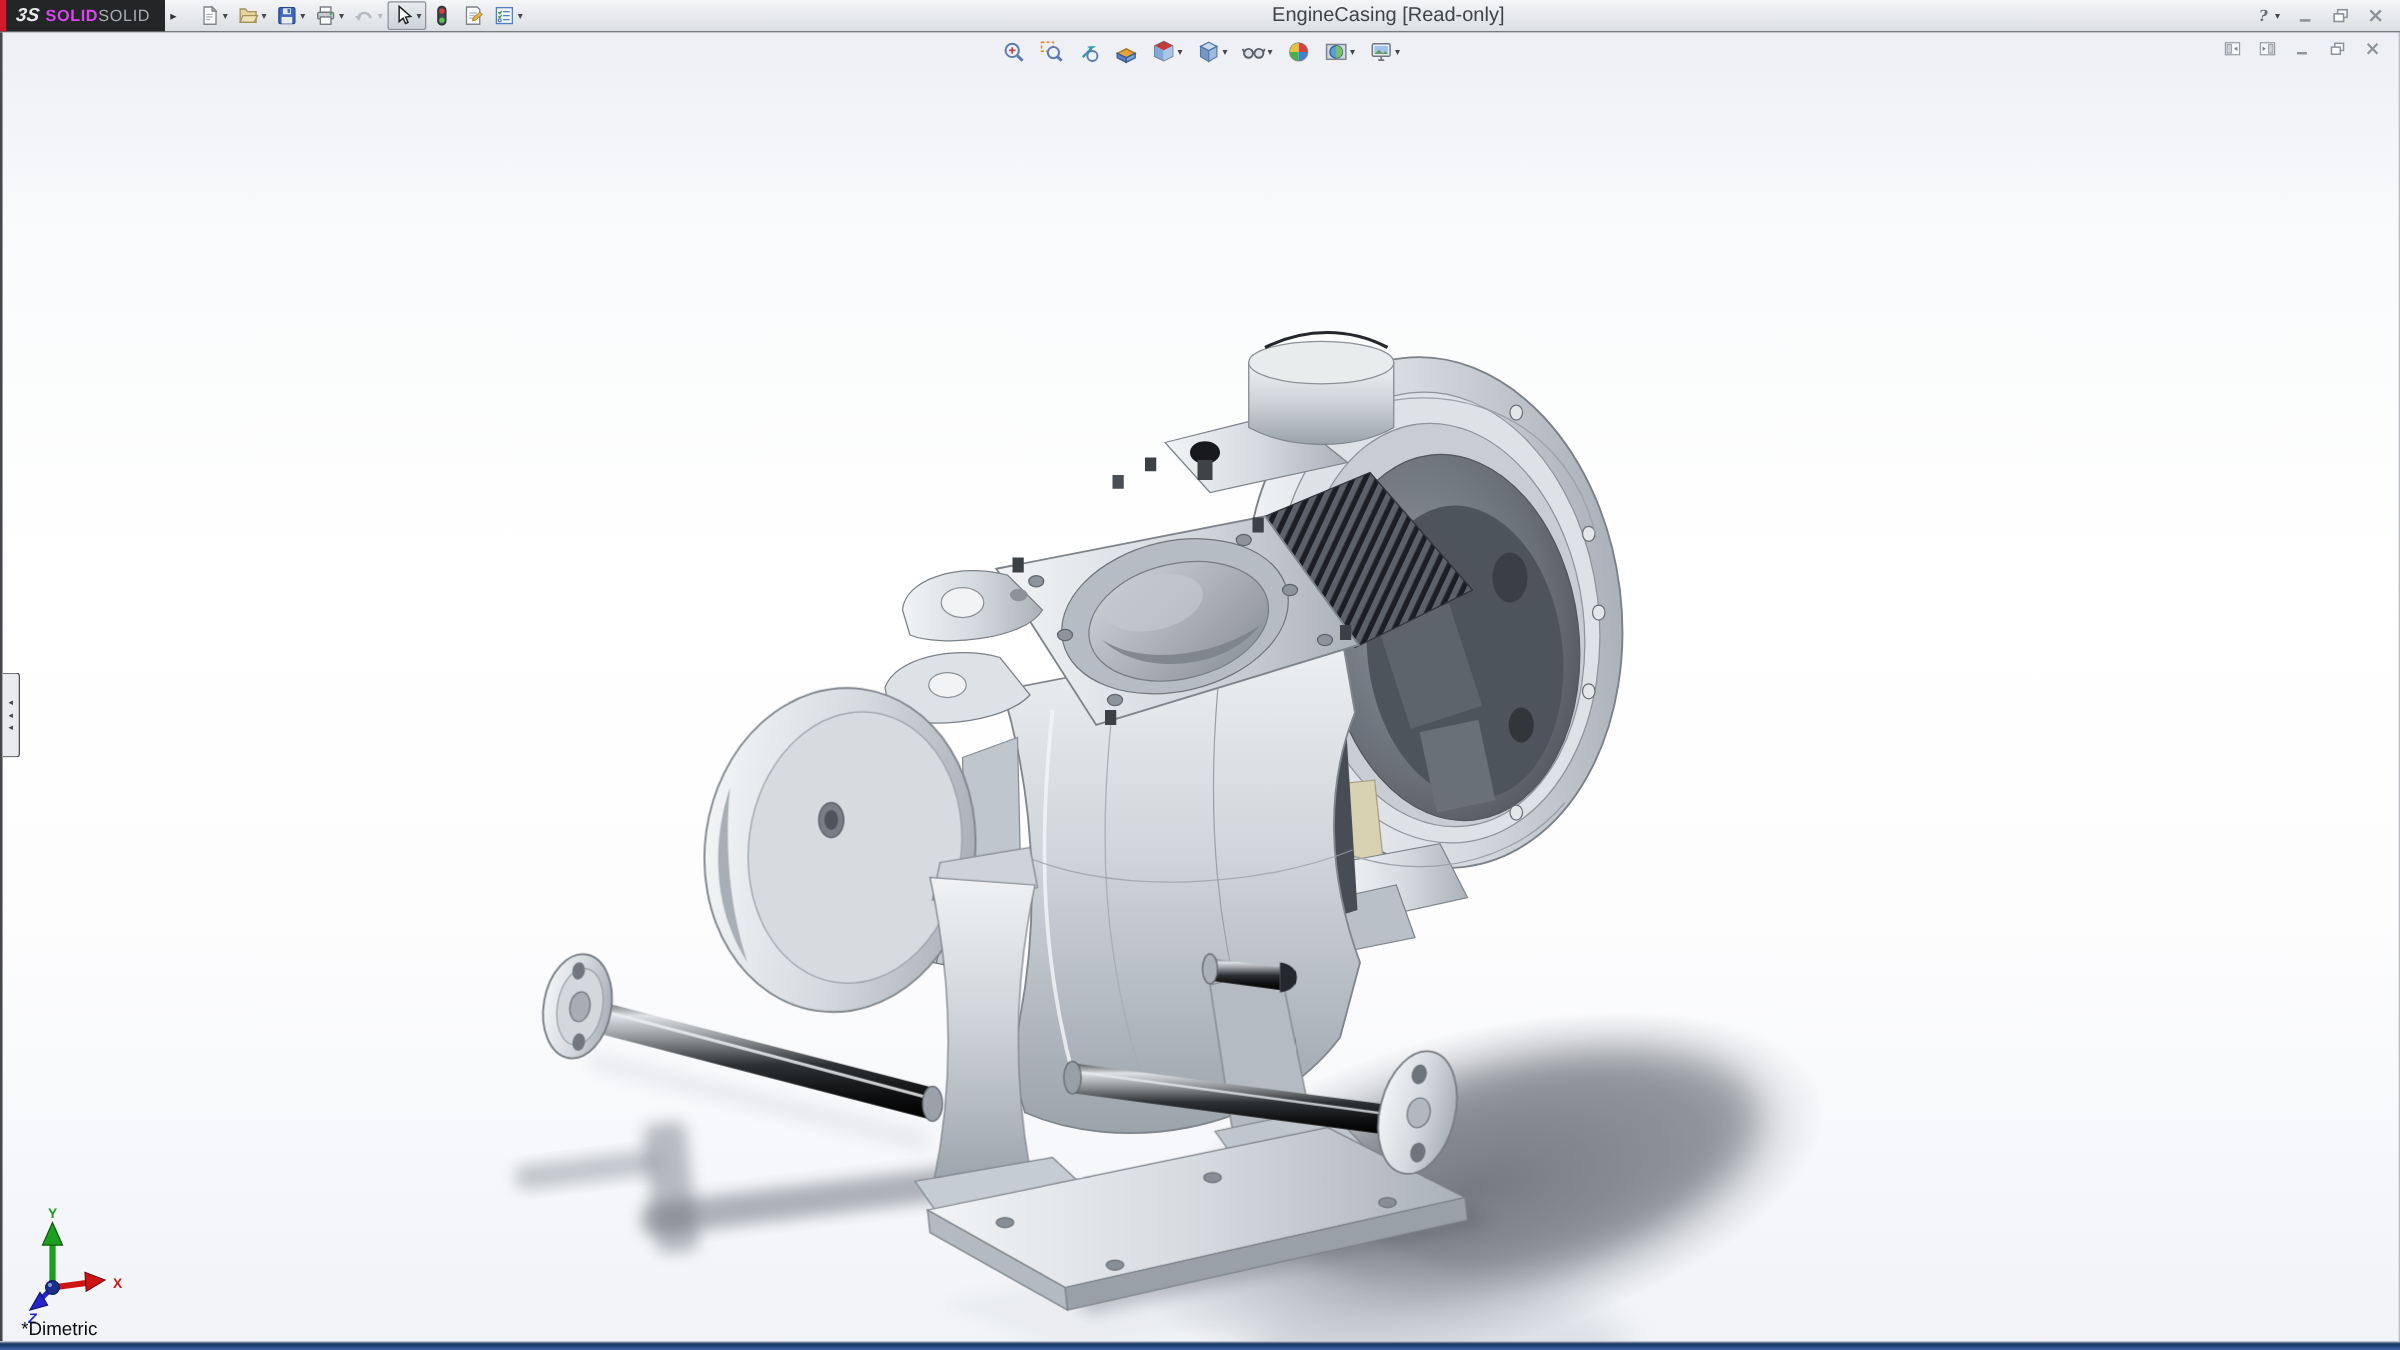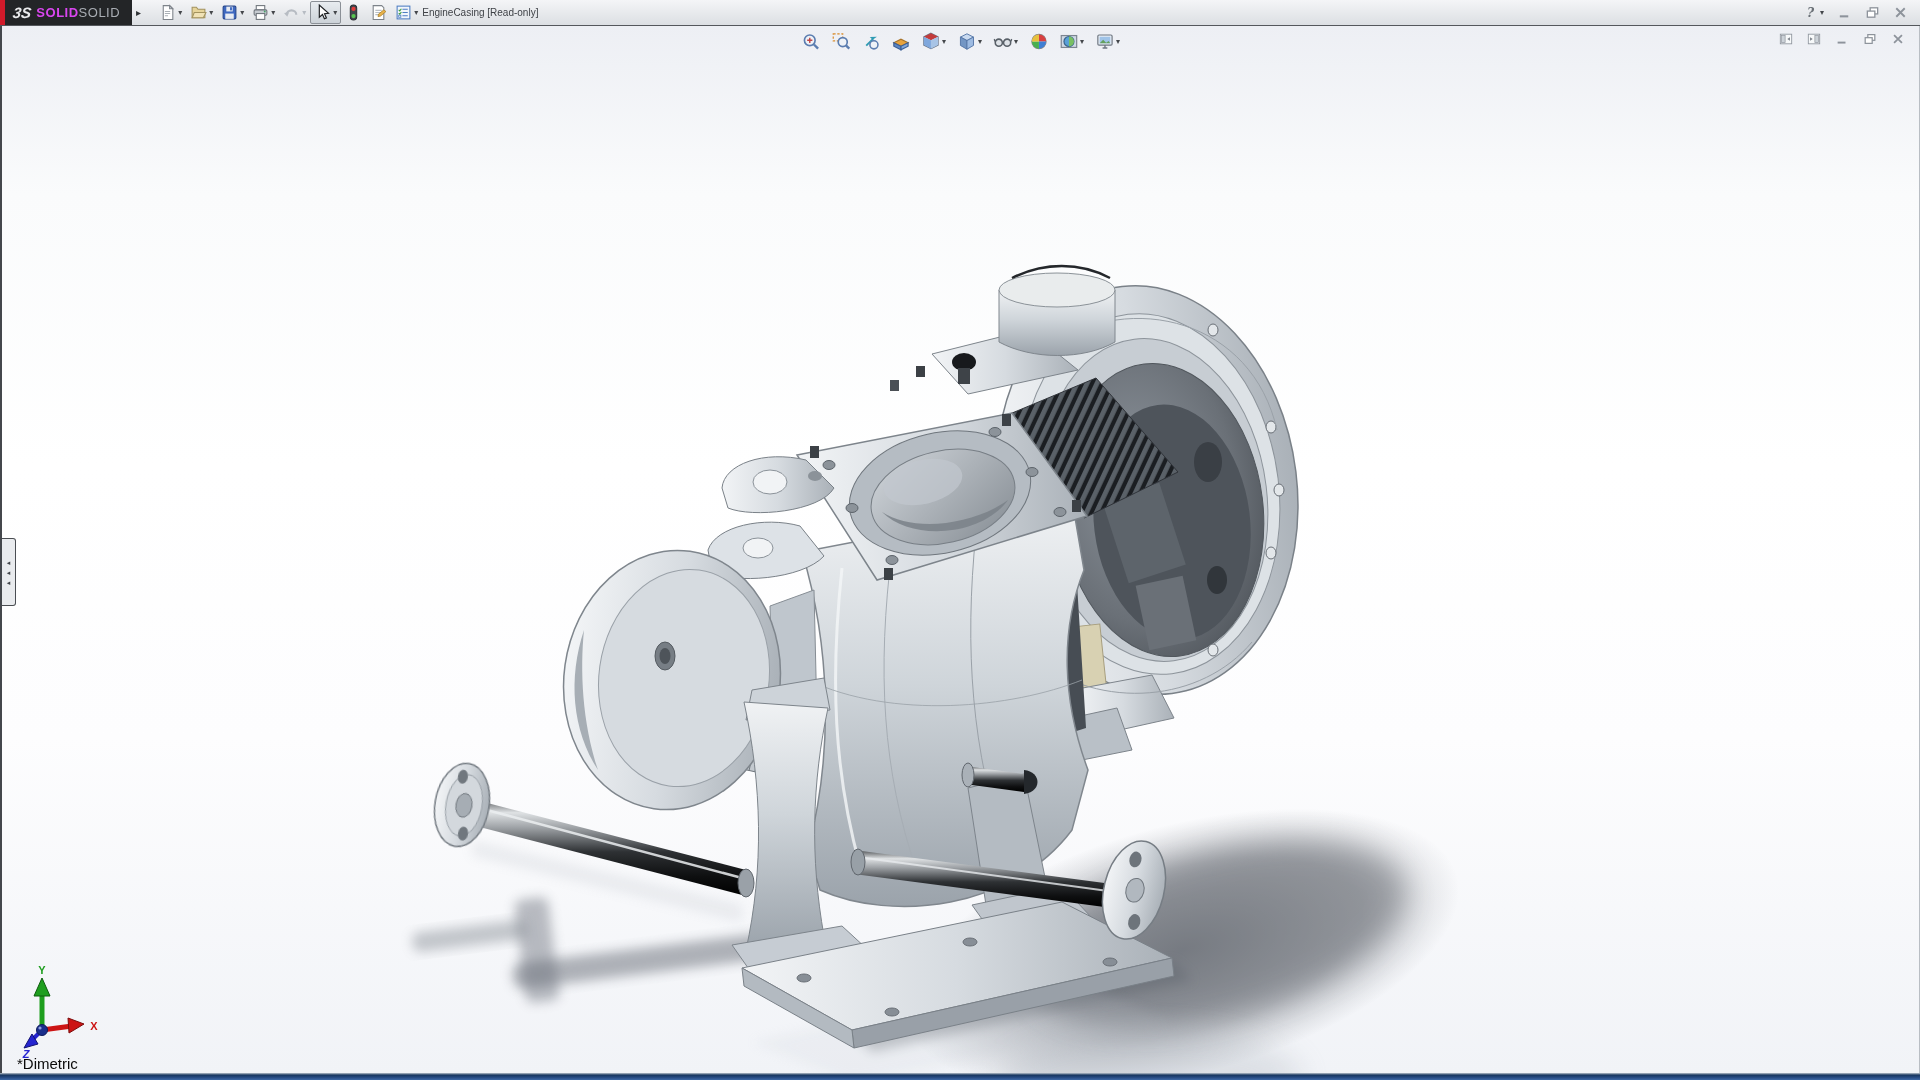--- a/index.html
+++ b/index.html
@@ -17,21 +17,21 @@
   .logo-bold{color:#d946ef;font-weight:bold;font-size:13px;letter-spacing:.5px;}
   .logo-light{color:#a9adb3;font-size:13px;letter-spacing:.5px;}
   .menu-arrow{color:#2f3235;font-size:10px;margin:0 6px 0 4px;cursor:default;}
   .tb{display:flex;align-items:center;margin-left:8px;}
   .tbtn{display:flex;align-items:center;gap:2px;padding:2px 3px;border:1px solid transparent;border-radius:2px;}
   .tbtn.pressed{background:linear-gradient(#e8ecf0,#ccd2d8);border:1px solid #8b9097;}
   .tbtn .ic{display:flex;}
   .tb svg{width:17px;height:17px;}
   .caret{font-size:8px;color:#44474b;line-height:10px;}
   .tbtn.disabled .caret{color:#b7bcc3;}
-  .title{flex:1;text-align:left;font-size:10px;color:#3f4247;white-space:nowrap;pointer-events:none;}
+  .title{flex:1;text-align:center;font-size:16px;color:#3f4247;white-space:nowrap;pointer-events:none;}
   .wc{display:flex;align-items:center;gap:5px;padding-right:8px;}
   .wc svg{width:15px;height:15px;}
   .wc .tbtn{padding:1px 3px;}
 
   
   .viewport{position:absolute;top:26px;left:0;right:0;bottom:7px;overflow:hidden;
     border-left:2px solid #44474c;border-right:1px solid #b9bec4;
     background:linear-gradient(180deg,#edeff4 0%,#fafbfc 16%,#ffffff 42%,#fdfdfe 68%,#f1f3f7 100%);}
   .hud{position:absolute;top:4px;left:50%;transform:translateX(-50%);display:flex;align-items:center;gap:7px;}
   .hud svg{width:19px;height:19px;}

